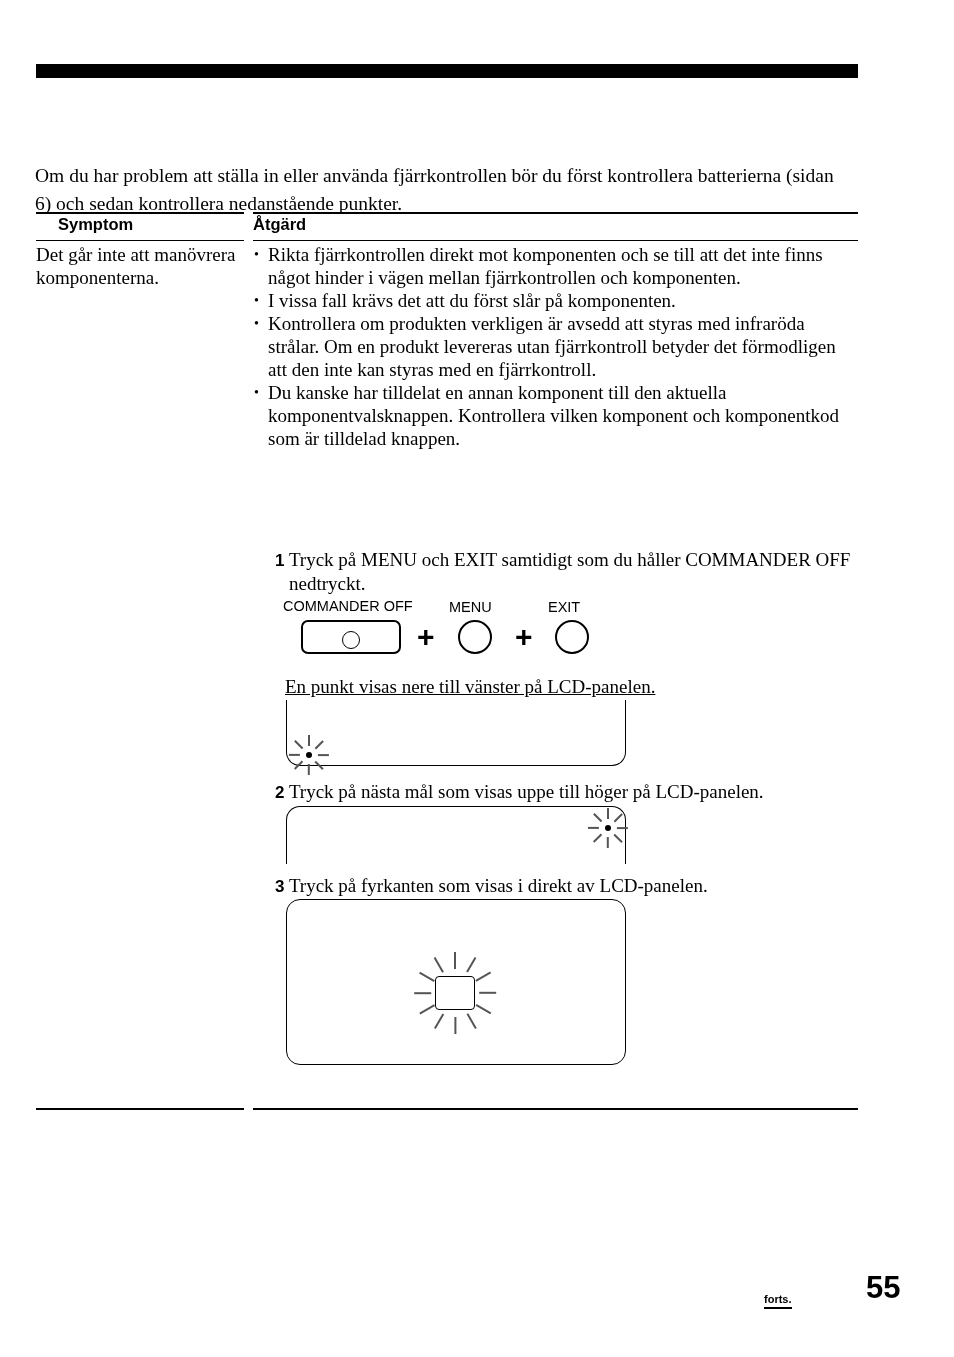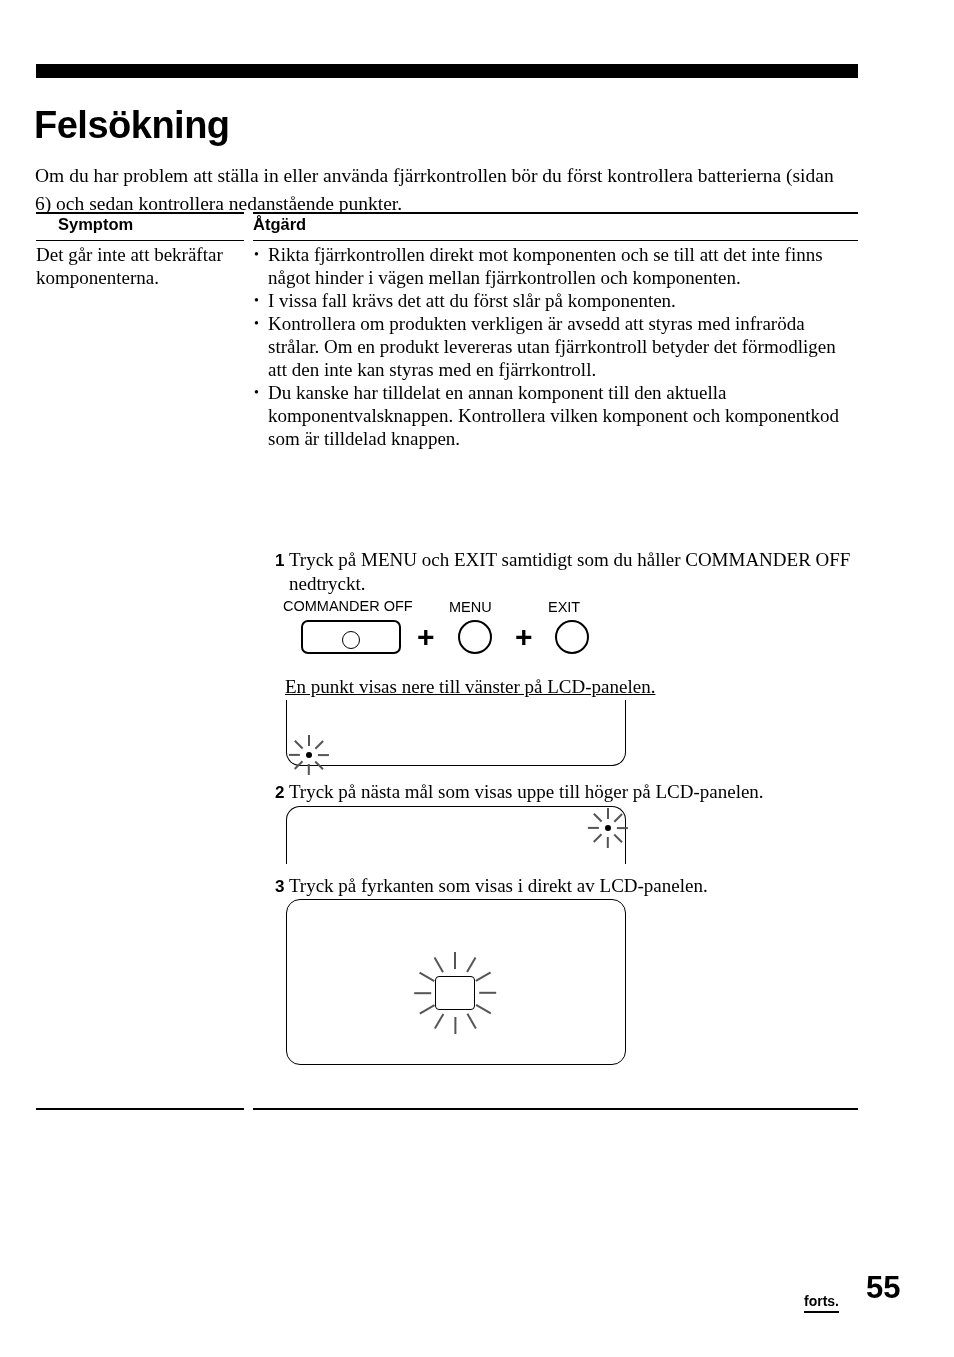--- a/index.html
+++ b/index.html
@@ -282,25 +282,25 @@
     top: 0px;
     width: 2.4px;
     height: 17px;
     background: #555;
     transform-origin: 1.2px 41px;
   }
 
   
   .footer-forts {
     position: absolute;
-    left: 804px;
+    left: 764px;
     top: 1293px;
     font-family: "Liberation Sans", sans-serif;
     font-weight: bold;
-    font-size: 14px;
+    font-size: 11px;
     border-bottom: 2.4px solid #000;
     padding-bottom: 2px;
   }
   .footer-page-num {
     position: absolute;
     left: 866px;
     top: 1272px;
     font-family: "Liberation Sans", sans-serif;
     font-weight: bold;
     font-size: 31px;
@@ -315,34 +315,33 @@
     font-weight: bold;
     font-size: 12px;
   }
 </style>
 </head>
 <body>
 
 <div class="page">
 
   <div class="header-bar"></div>
-  <h1 class="page-title">Felsökning</h1>
   <p class="intro">Om du har problem att ställa in eller använda fjärrkontrollen bör du först kontrollera batterierna (sidan 6) och sedan kontrollera nedanstående punkter.</p>
 
   <div class="rule rule-head-left"></div>
   <div class="rule rule-head-right"></div>
   <div class="rule rule-sub-left"></div>
   <div class="rule rule-sub-right"></div>
   <div class="rule rule-foot-left"></div>
   <div class="rule rule-foot-right"></div>
 
   <div class="col-head col-head-symptom">Symptom</div>
   <div class="col-head col-head-action">Åtgärd</div>
 
-  <div class="symptom-cell">Det går inte att bekräftar komponenterna.</div>
+  <div class="symptom-cell">Det går inte att manövrera komponenterna.</div>
 
   <div class="action-cell">
     <ul class="bullets">
       <li>Rikta fjärrkontrollen direkt mot komponenten och se till att det inte finns något hinder i vägen mellan fjärrkontrollen och komponenten.</li>
       <li>I vissa fall krävs det att du först slår på komponenten.</li>
       <li>Kontrollera om produkten verkligen är avsedd att styras med infraröda strålar. Om en produkt levereras utan fjärrkontroll betyder det förmodligen att den inte kan styras med en fjärrkontroll.</li>
       <li>Du kanske har tilldelat en annan komponent till den aktuella komponentvalsknappen. Kontrollera vilken komponent och komponentkod som är tilldelad knappen.</li>
     </ul>
   </div>
 

